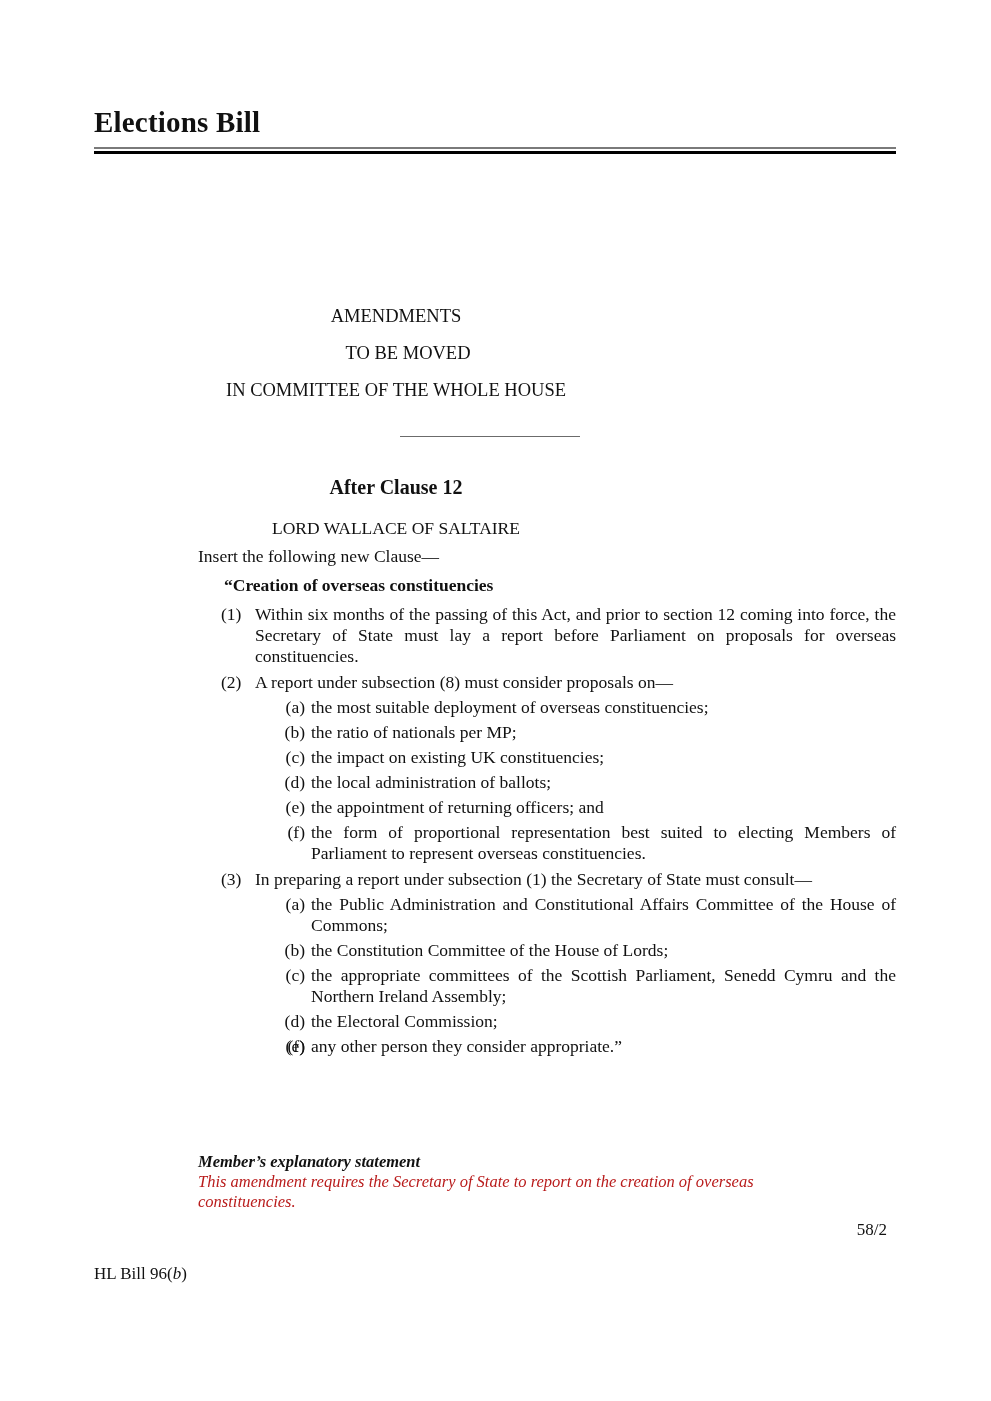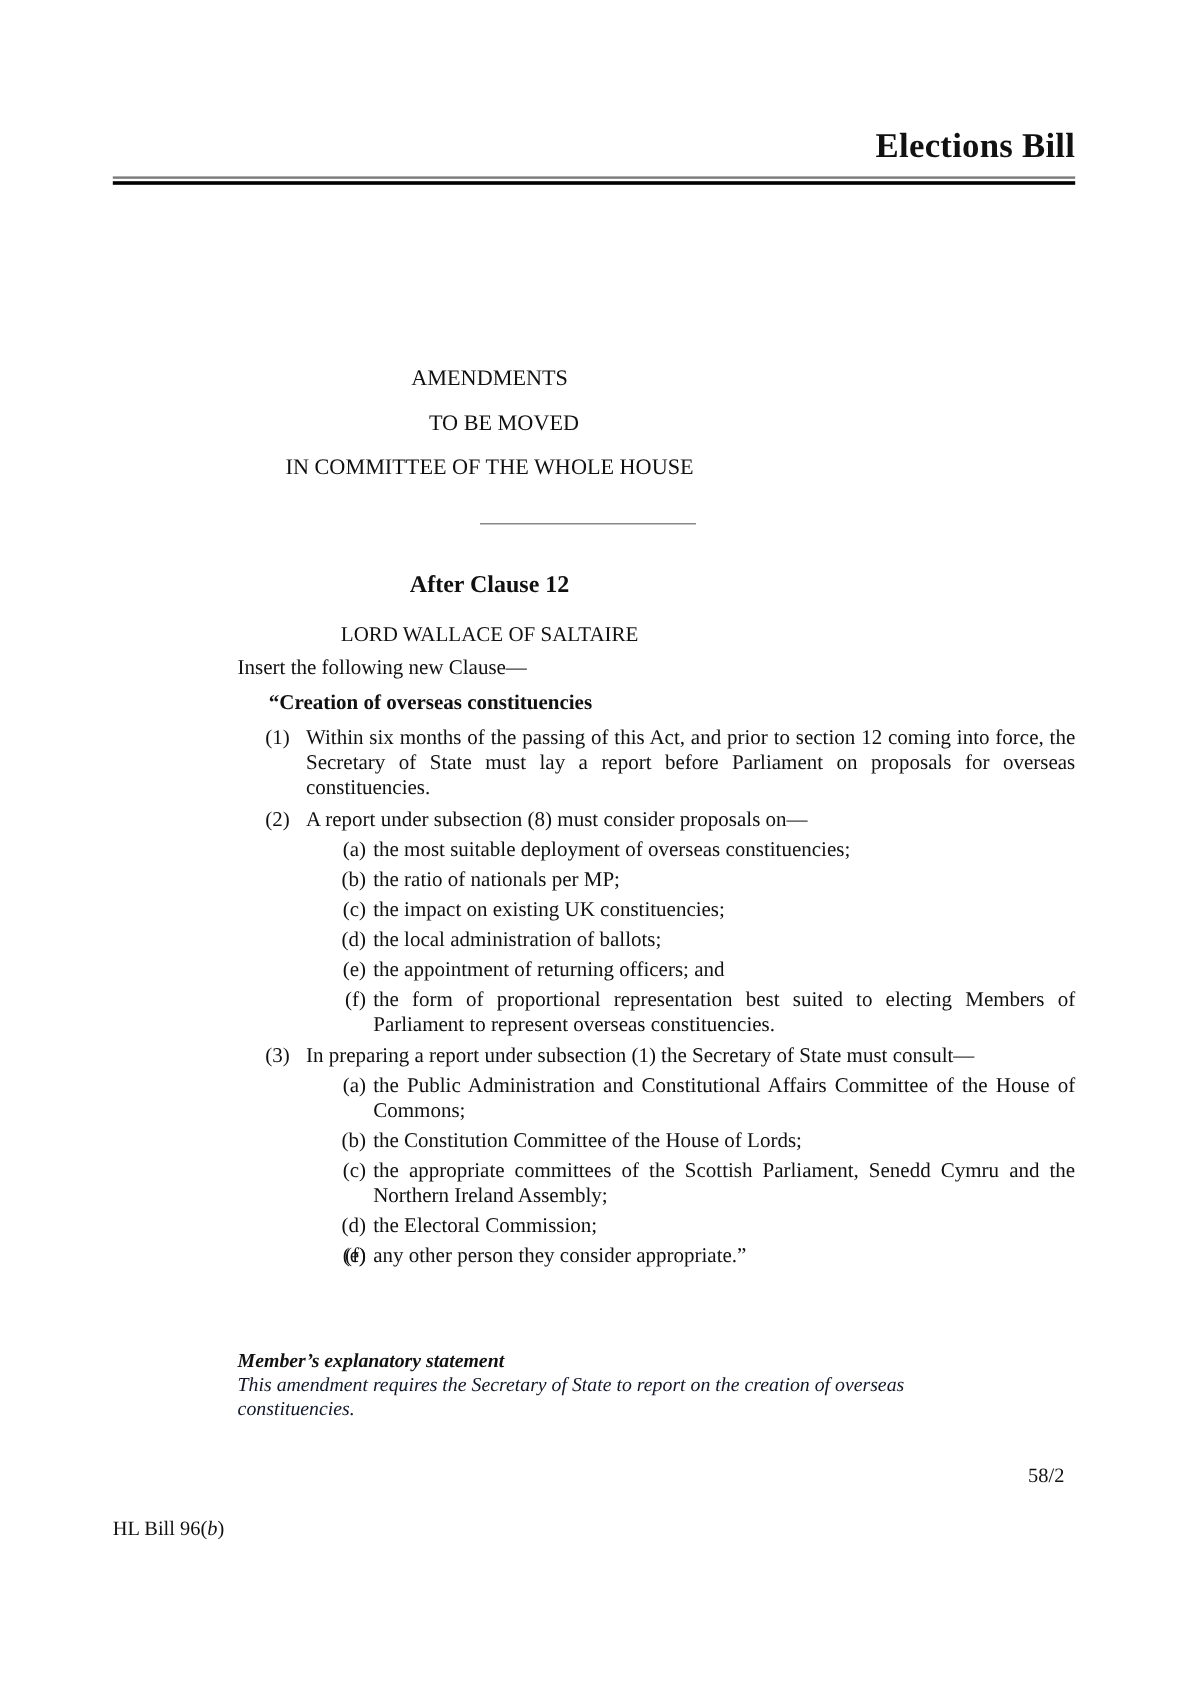--- a/index.html
+++ b/index.html
@@ -14,21 +14,21 @@
     .page {
       position: relative;
       width: 991px;
       height: 1401px;
     }
     .title {
       position: absolute;
       left: 94px;
       width: 802px;
       top: 106px;
-      text-align: right;
+      text-align: left;
       font-size: 29px;
       font-weight: bold;
       letter-spacing: 0.2px;
     }
     .rule-thin {
       position: absolute;
       left: 94px;
       width: 802px;
       top: 147px;
       height: 2px;
@@ -37,21 +37,21 @@
     .rule-thick {
       position: absolute;
       left: 94px;
       width: 802px;
       top: 151px;
       height: 3px;
       background: #000000;
     }
     .center-line {
       position: absolute;
-      left: 16px;
+      left: 4px;
       width: 784px;
       text-align: center;
       font-size: 18.5px;
     }
     .short-rule {
       position: absolute;
       left: 400px;
       width: 180px;
       top: 436px;
       height: 1px;
@@ -94,26 +94,26 @@
       left: 79px;
       top: 0;
       width: 28px;
       text-align: right;
     }
 
     .explan {
       position: absolute;
       left: 198px;
       width: 640px;
-      top: 1124px;
+      top: 1152px;
       font-size: 16.5px;
       line-height: 20px;
     }
     .explan-title { font-weight: bold; font-style: italic; }
-    .explan-text { font-style: italic; color: #0f172a; }
+    .explan-text { font-style: italic; color: #b91c1c; }
 
     .footer-left {
       position: absolute;
       left: 94px;
       top: 1264px;
       font-size: 17px;
     }
     .footer-right {
       position: absolute;
       right: 104px;

